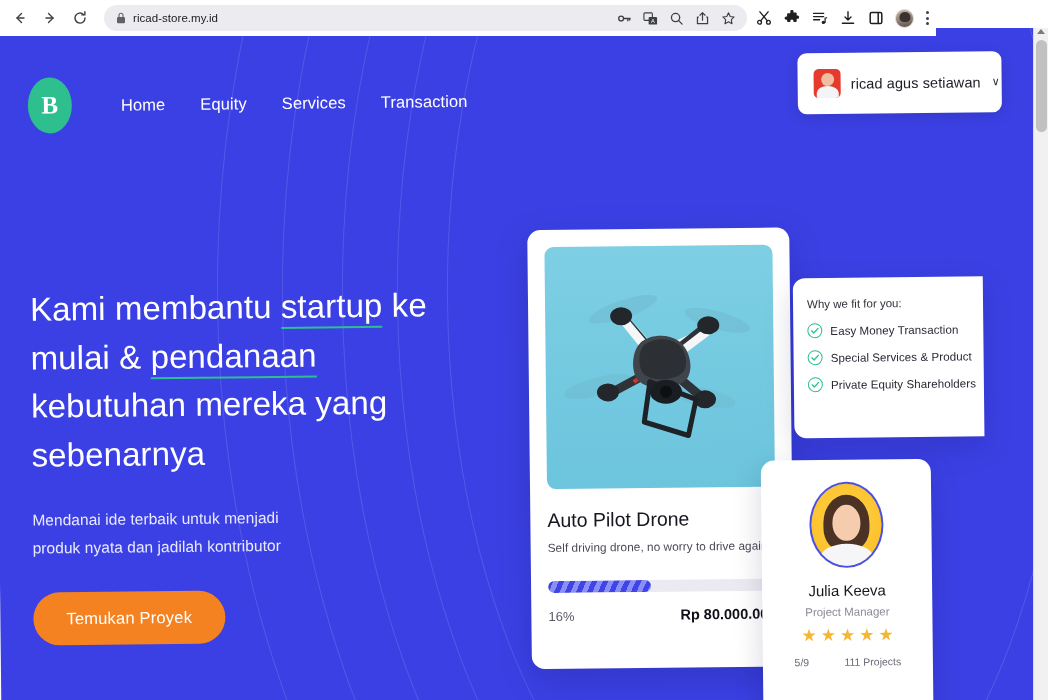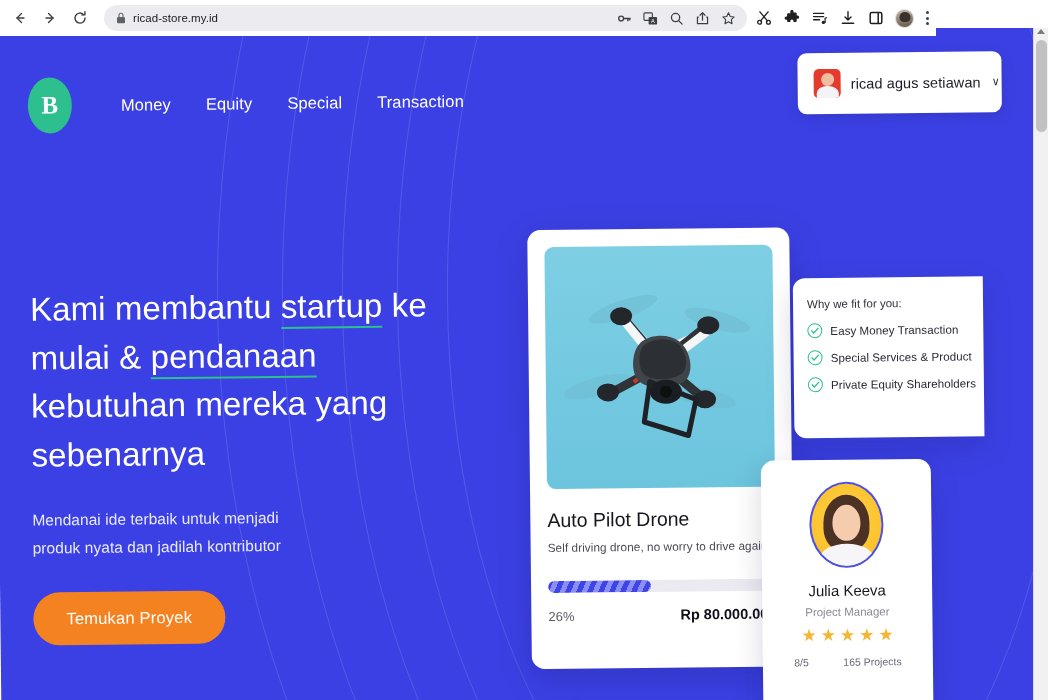--- a/index.html
+++ b/index.html
@@ -383,23 +383,23 @@
       <div style="width:830px;height:1420px;"></div>
       <div style="width:950px;height:1540px;"></div>
       <div style="width:1080px;height:1670px;"></div>
     </div>
 
     <div class="site-header">
       <div class="logo">
         <span>B</span>
       </div>
       <nav class="main-nav">
-        <a>Money</a>
+        <a>Home</a>
         <a>Equity</a>
-        <a>Special</a>
+        <a>Services</a>
         <a>Transaction</a>
       </nav>
     </div>
 
     <div class="user-chip">
       <span class="user-ava"></span>
       <span class="user-name">ricad agus setiawan</span>
       <span class="chev">∨</span>
     </div>
 
@@ -455,21 +455,21 @@
           <ellipse cx="120" cy="146" rx="16" ry="12" fill="#1a1d21"></ellipse>
           <circle cx="120" cy="146" r="6" fill="#0d0f11"></circle>
         </svg>
       </div>
       <div class="project-title">Auto Pilot Drone</div>
       <div class="project-desc">Self driving drone, no worry to drive again</div>
       <div class="progress-track">
         <div class="progress-fill" id="progress-fill" style="width: 45%;"></div>
       </div>
       <div class="progress-meta">
-        <span class="progress-pct">26%</span>
+        <span class="progress-pct">16%</span>
         <span class="progress-amt">Rp 80.000.000</span>
       </div>
     </div>
 
     <div class="whyfit-card">
       <div class="whyfit-title">Why we fit for you:</div>
       <div class="whyfit-item">
         <span class="check">
           <svg width="9" height="9" viewBox="0 0 10 10">
                 <path d="M1.4 5.2 3.8 7.6 8.6 2.5" fill="none" stroke="#2ebf8f" stroke-width="1.5" stroke-linecap="round" stroke-linejoin="round"></path>
@@ -504,22 +504,22 @@
       <div class="testi-name">Julia Keeva</div>
       <div class="testi-role">Project Manager</div>
       <div class="stars" id="stars">
             <span class="star">★</span>
             <span class="star">★</span>
             <span class="star">★</span>
             <span class="star">★</span>
             <span class="star">★</span>
           </div>
       <div class="testi-meta">
-        <span>8/5</span>
-        <span>165 Projects</span>
+        <span>5/9</span>
+        <span>111 Projects</span>
       </div>
     </div>
 
   </div>
 </div>
 </div>
 
 <div id="scrollbar">
   <div class="arrow-up"></div>
   <div id="scroll-thumb"></div>

